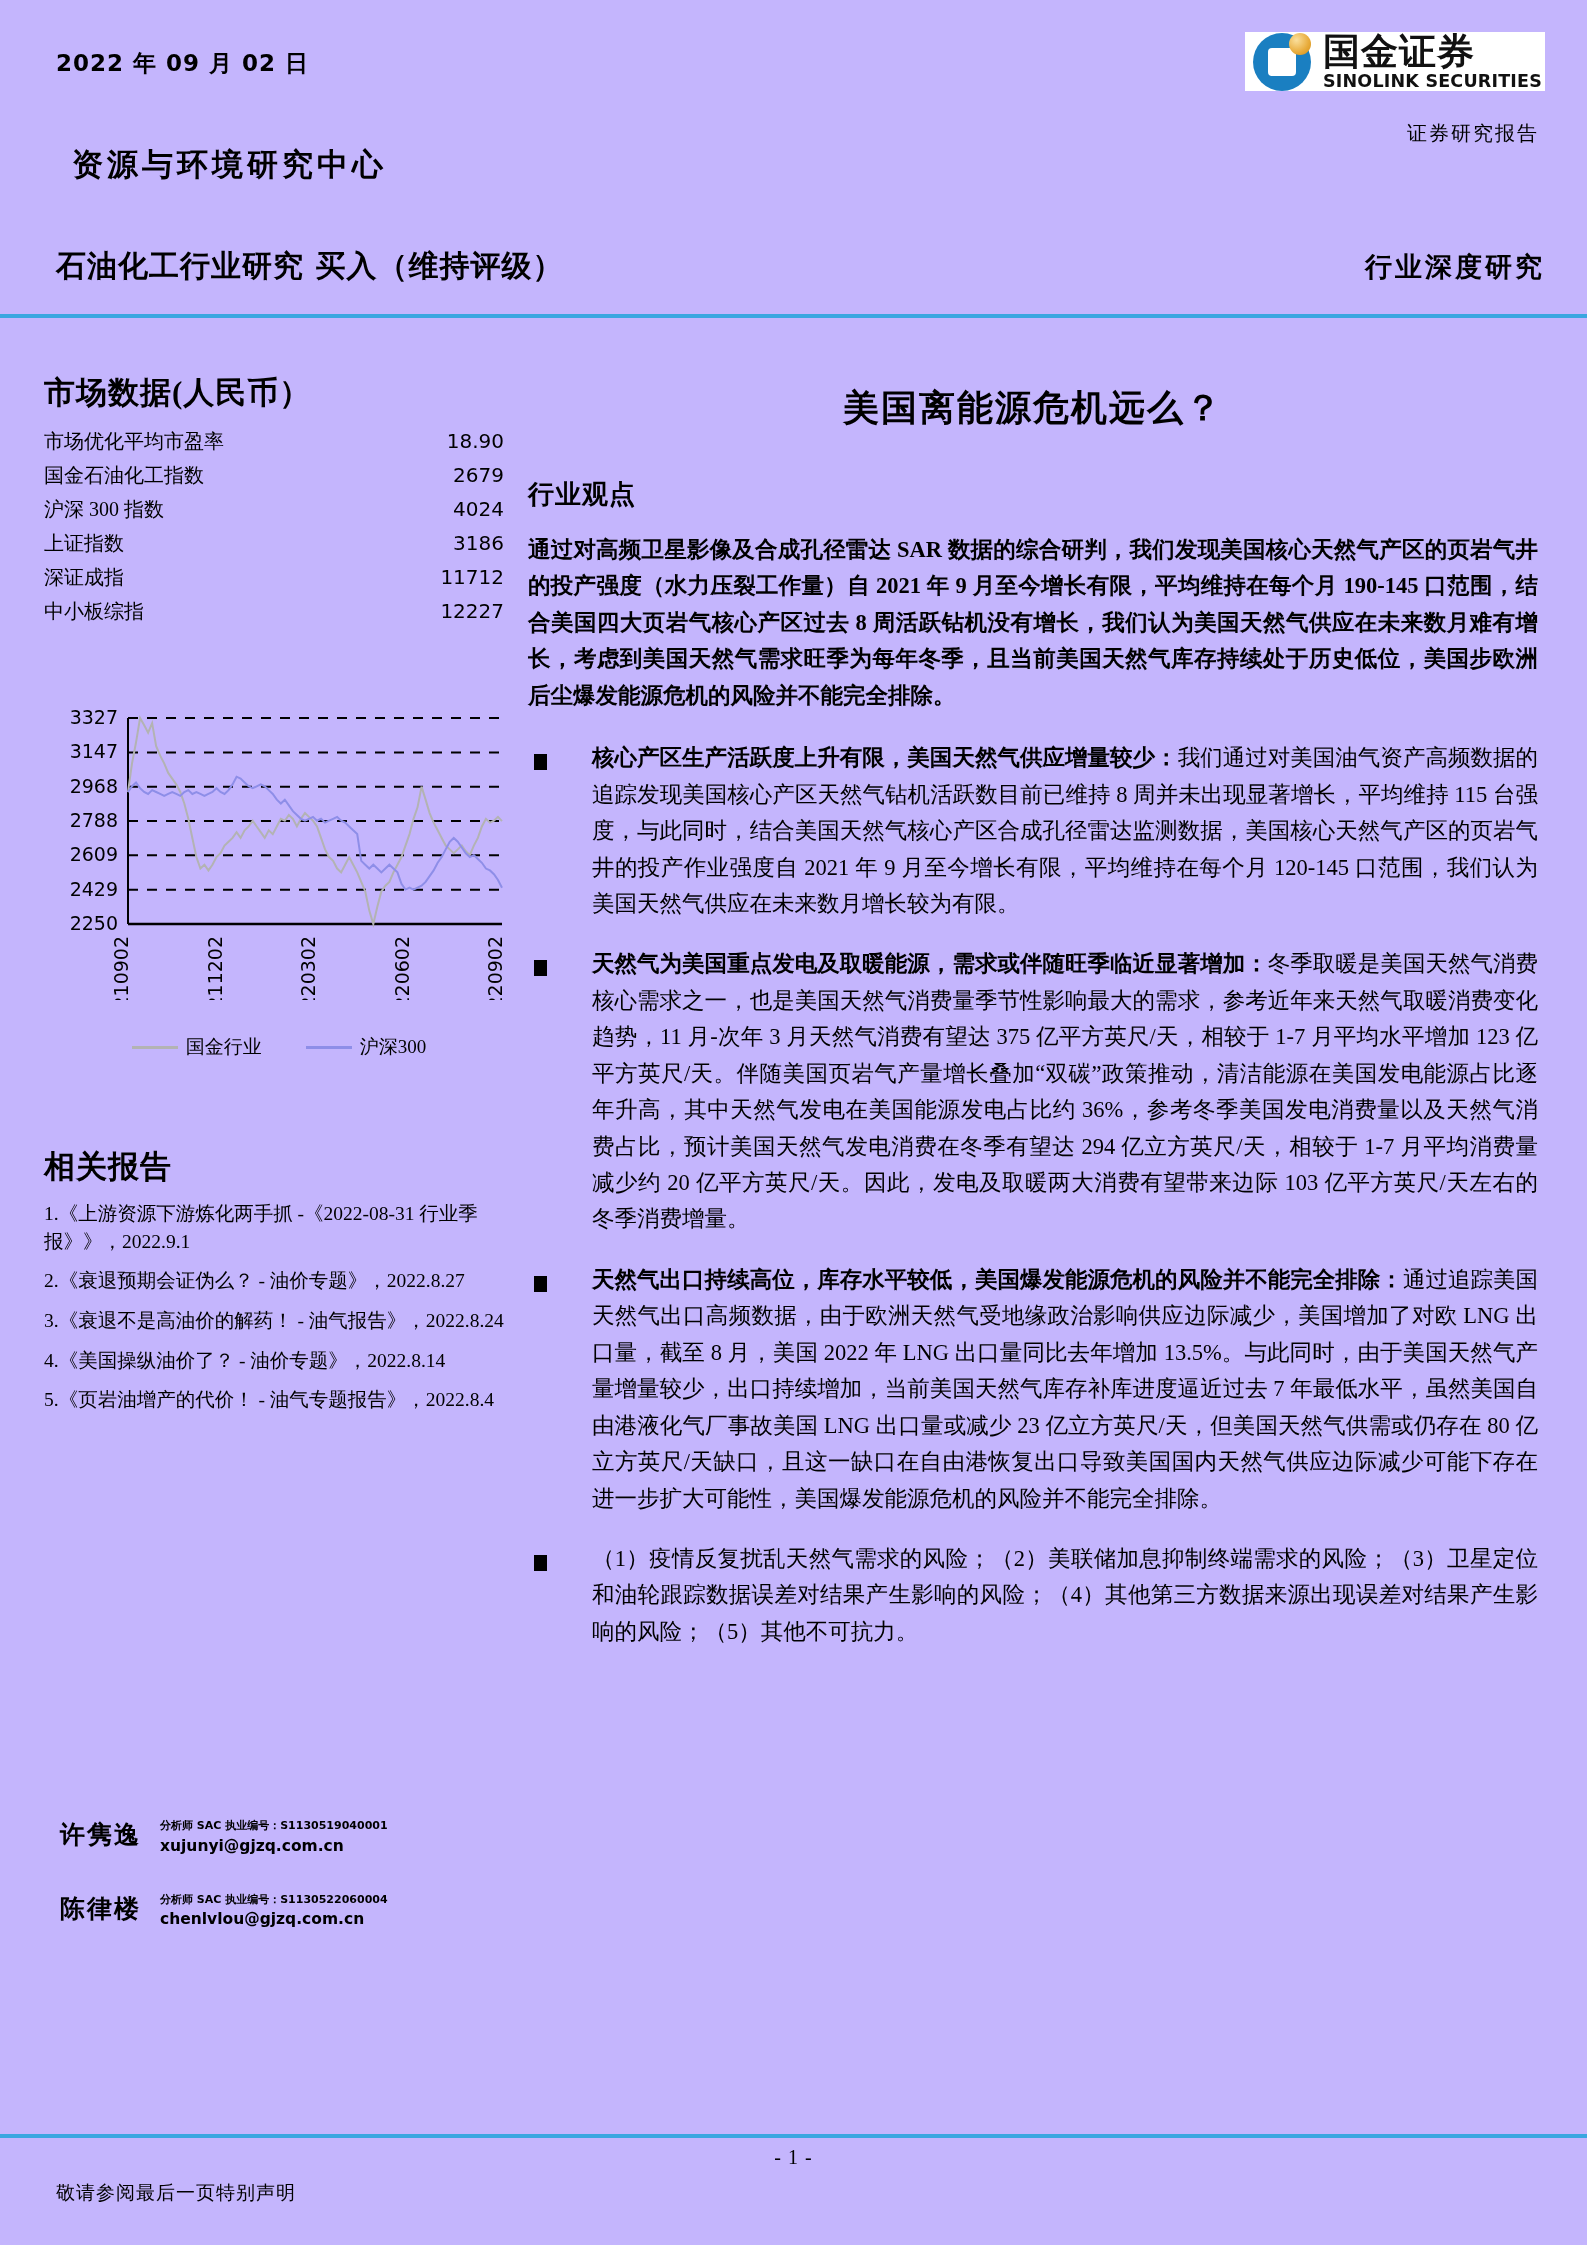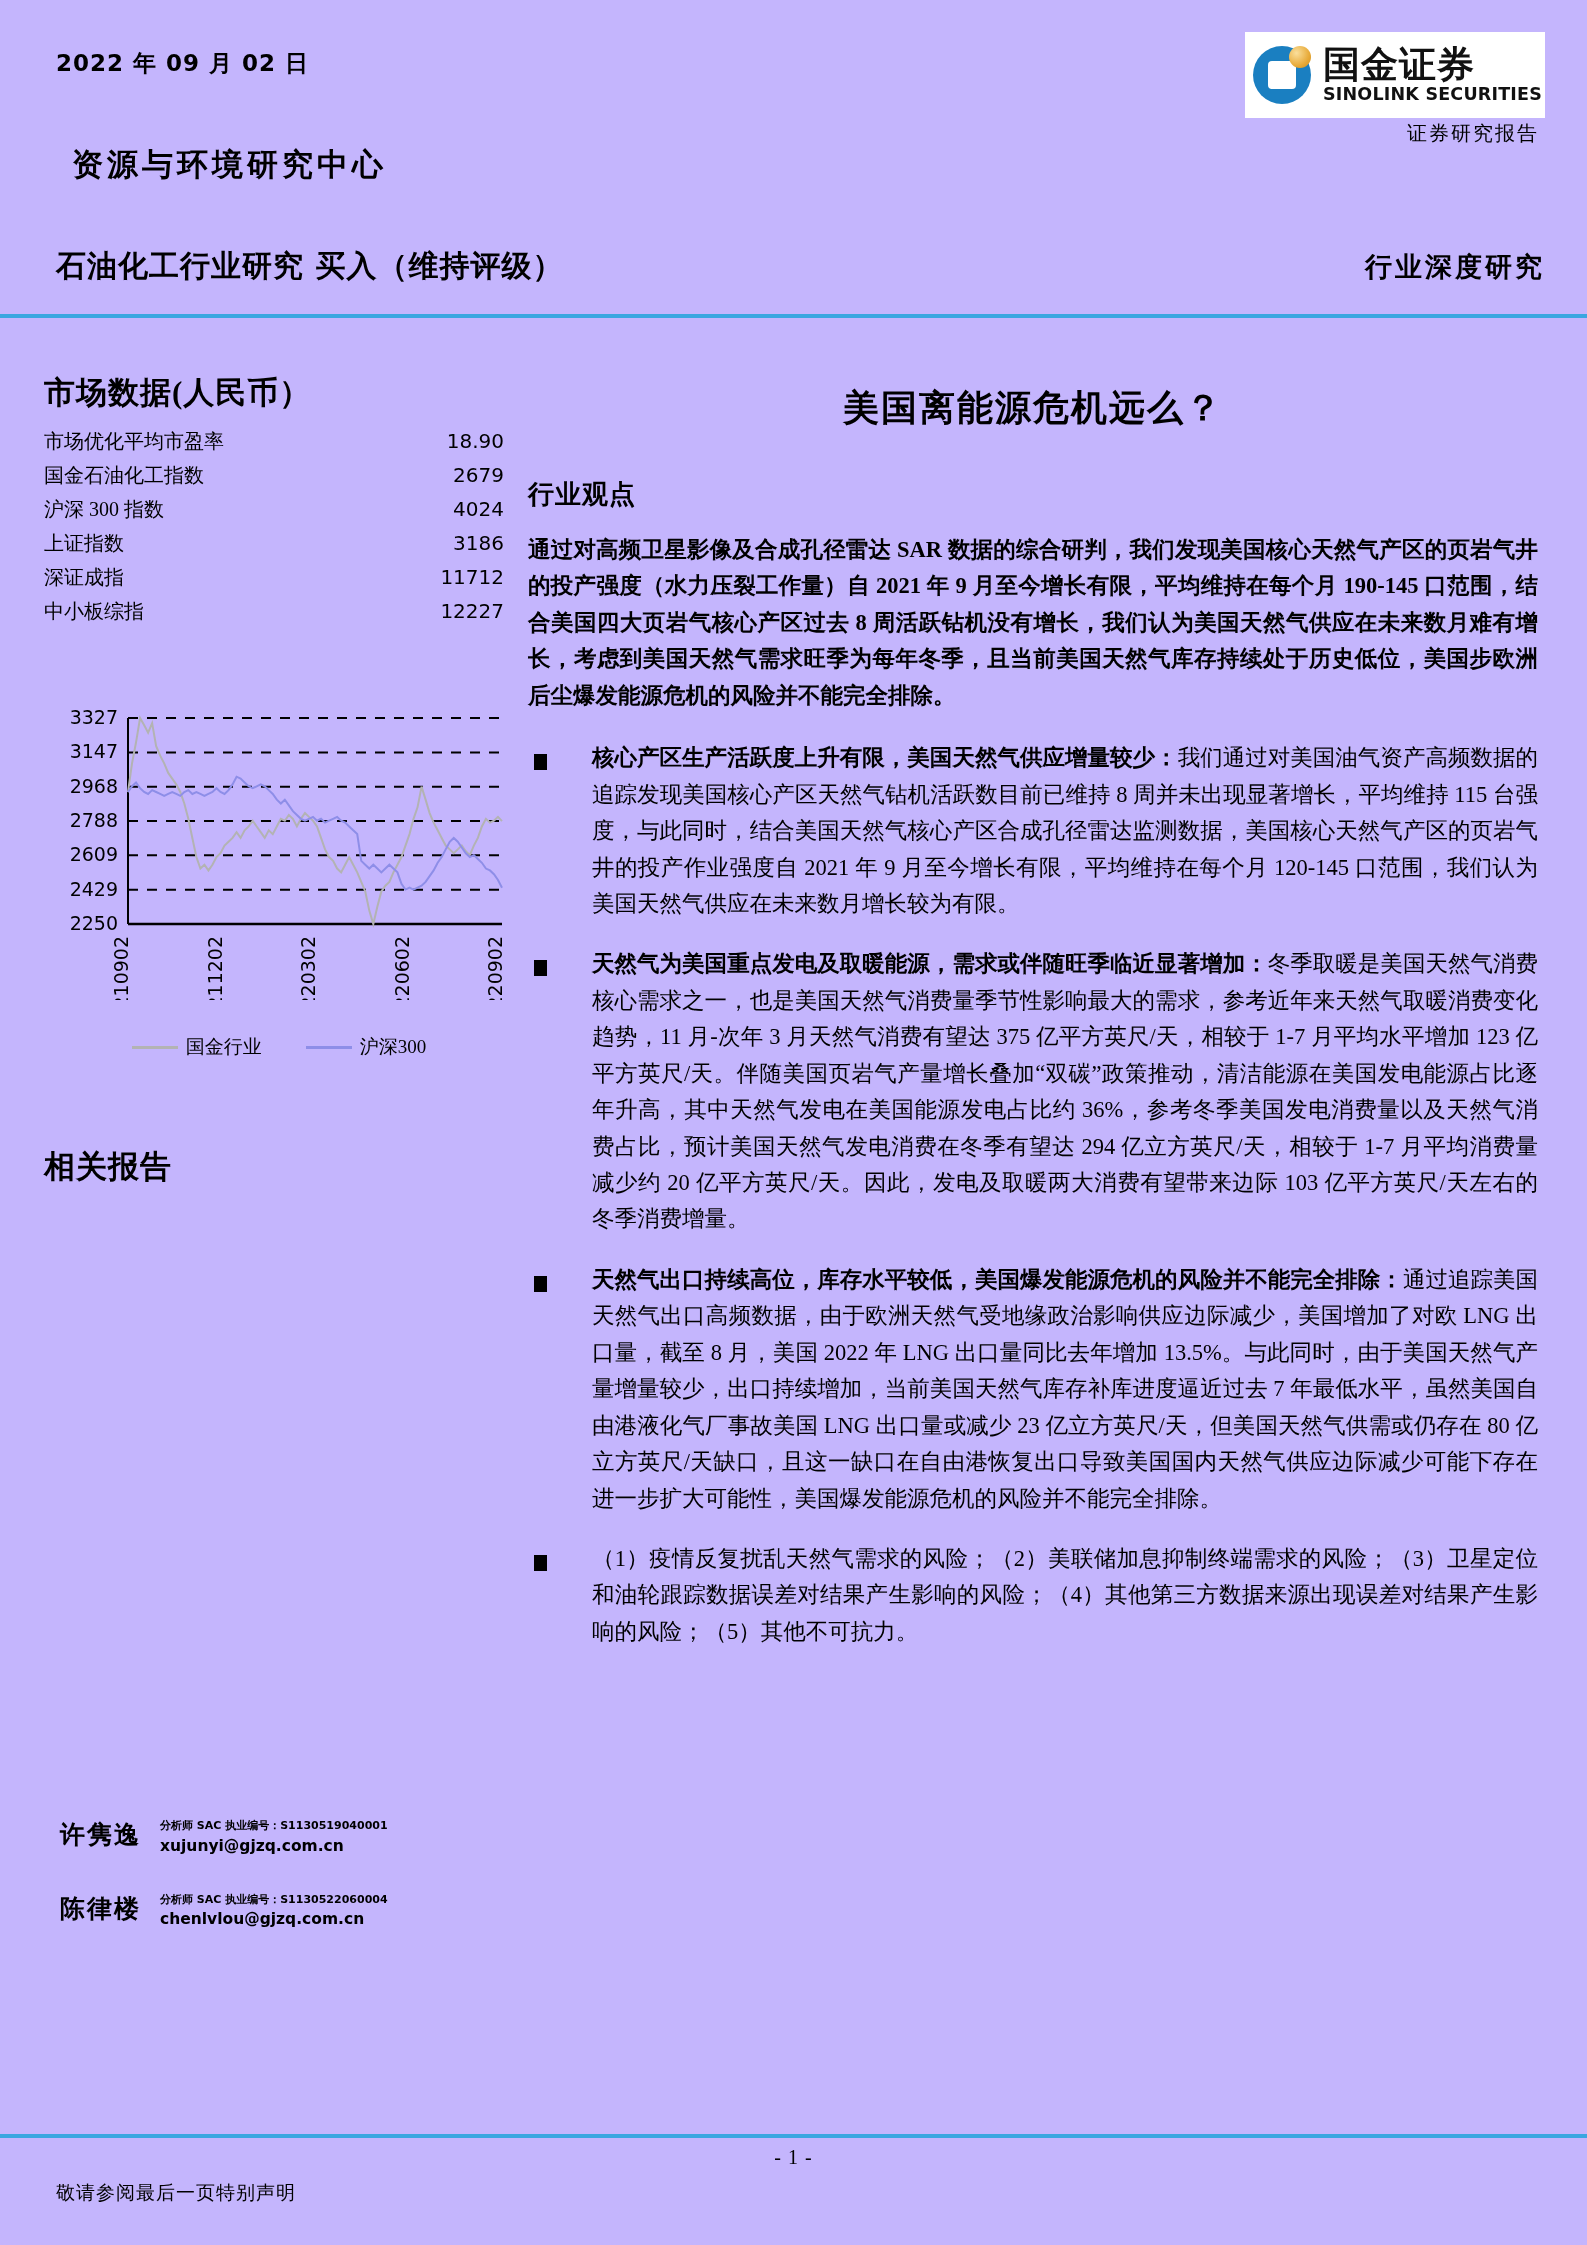--- a/index.html
+++ b/index.html
@@ -25,21 +25,21 @@
     left: 56px; top: 48px;
     font-family: "DejaVu Sans", sans-serif;
     font-weight: bold;
     font-size: 23px;
     letter-spacing: 1px;
     color: #000;
   }
   .logo-box {
     position: absolute;
     right: 42px; top: 32px;
-    width: 300px; height: 86px;
+    width: 300px; height: 59px;
     background: #ffffff;
     display: flex;
     align-items: center;
   }
   .logo-mark {
     width: 66px; height: 66px;
     position: relative;
     margin-left: 6px;
     flex: none;
   }
@@ -409,20 +409,27 @@
         <span>国金行业</span>
       </div>
       <div class="legend-item">
         <span class="legend-swatch" style="background: rgb(142, 142, 232);"></span>
         <span>沪深300</span>
       </div>
     </div>
 
   <div class="related">
     <div class="sec-title">相关报告</div>
+    <div>
+        <div class="rep-item">1.《上游资源下游炼化两手抓 -《2022-08-31 行业季报》》，2022.9.1</div>
+        <div class="rep-item">2.《衰退预期会证伪么？ - 油价专题》，2022.8.27</div>
+        <div class="rep-item">3.《衰退不是高油价的解药！ - 油气报告》，2022.8.24</div>
+        <div class="rep-item">4.《美国操纵油价了？ - 油价专题》，2022.8.14</div>
+        <div class="rep-item">5.《页岩油增产的代价！ - 油气专题报告》，2022.8.4</div>
+      </div>
   </div>
 
   <div class="analysts">
       <div class="analyst">
         <div class="an-name">许隽逸</div>
         <div class="an-info">
           <div class="an-sac">分析师 SAC 执业编号：S1130519040001</div>
           <div class="an-mail">xujunyi@gjzq.com.cn</div>
         </div>
       </div>

